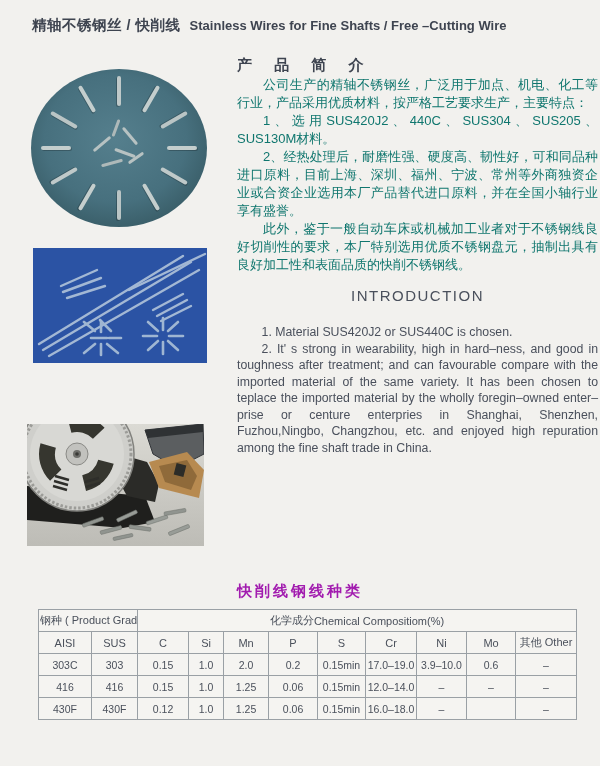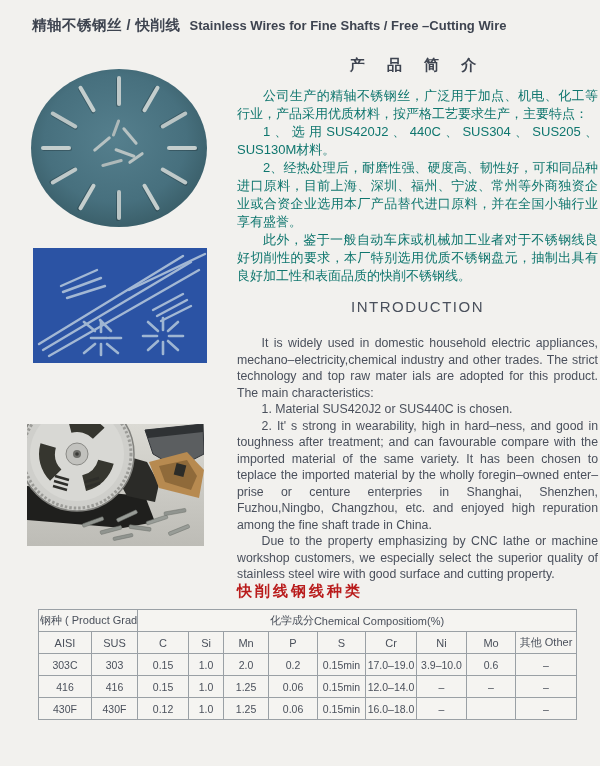--- a/index.html
+++ b/index.html
@@ -14,30 +14,30 @@
   .title-zh{font-size:14.5px;font-weight:bold;letter-spacing:.5px;color:#3e4450;}
   .title-en{font-size:13px;font-weight:600;margin-left:9px;color:#3e4450;}
   
   .photo{position:absolute;}
   .photo svg{display:block;}
   .photo-ellipse{left:30px;top:68px;width:178px;height:160px;}
   .photo-rect{left:33px;top:248px;width:174px;height:115px;}
   .photo-machine{left:27px;top:424px;width:177px;height:122px;}
   
   .text-col{position:absolute;left:237px;top:56px;width:361px;}
-  .cn-heading{margin:0 0 12px;text-align:center;font-size:15px;font-weight:600;
+  .cn-heading{margin:0 0 1px;text-align:left;font-size:15px;font-weight:600;
     letter-spacing:9px;color:#3e4450;}
   p.cn{margin:0;font-size:13px;line-height:18px;text-indent:2em;text-align:justify;color:#0f766e;}
   .en-heading{margin:13px 0 20px;text-align:center;font-size:15px;font-weight:500;
     letter-spacing:1.5px;color:#4a505c;}
   p.en{margin:0;font-size:12.3px;line-height:16.5px;text-indent:2em;text-align:justify;color:#4a505c;}
   
   .table-sec{position:absolute;left:0;top:582px;width:600px;}
   .table-heading{margin:0 0 8px;text-align:center;font-size:15px;font-weight:bold;
-    letter-spacing:3px;color:#b91c1c;}
+    letter-spacing:3px;color:#a21caf;}
   table.comp{border-collapse:collapse;table-layout:fixed;margin-left:38px;width:538px;
     background:#f5f4f1;}
   table.comp th,table.comp td{
     border:1px solid #9aa0a5;font-weight:normal;text-align:center;vertical-align:middle;
     font-size:10.5px;color:#4a505b;height:21px;padding:0 1px;overflow:hidden;white-space:nowrap;}
   table.comp thead th{font-size:11px;}
   .grp-cell{display:flex;justify-content:center;align-items:center;}
   
   .shadow-pin{fill:rgba(0,0,0,.22);}
 </style>
@@ -226,24 +226,22 @@
     </svg>
   </div>
 
   <div class="text-col">
     <h2 class="cn-heading">产 品 简 介</h2>
     <p class="cn">公司生产的精轴不锈钢丝，广泛用于加点、机电、化工等行业，产品采用优质材料，按严格工艺要求生产，主要特点：</p>
     <p class="cn">1、选用SUS420J2、440C、SUS304、SUS205、SUS130M材料。</p>
     <p class="cn">2、经热处理后，耐磨性强、硬度高、韧性好，可和同品种进口原料，目前上海、深圳、福州、宁波、常州等外商独资企业或合资企业选用本厂产品替代进口原料，并在全国小轴行业享有盛誉。</p>
     <p class="cn">此外，鉴于一般自动车床或机械加工业者对于不锈钢线良好切削性的要求，本厂特别选用优质不锈钢盘元，抽制出具有良好加工性和表面品质的快削不锈钢线。</p>
     <h2 class="en-heading">INTRODUCTION</h2>
-    <p class="en">It is widely used in domestic household electric appliances, mechano–electricity,chemical industry and other trades. The strict technology and top raw mater ials are adopted for this product. The main characteristics:</p>
     <p class="en">1. Material SUS420J2 or SUS440C is chosen.</p>
     <p class="en">2. It' s strong in wearability, high in hard–ness, and good in toughness after treatment; and can favourable compare with the imported material of the same variety. It has been chosen to teplace the imported material by the wholly foregin–owned enter–prise or centure enterpries in Shanghai, Shenzhen, Fuzhou,Ningbo, Changzhou, etc. and enjoyed high repuration among the fine shaft trade in China.</p>
-    <p class="en">Due to the property emphasizing by CNC lathe or machine workshop customers, we especially select the superior quality of stainless steel wire with good surface and cutting property.</p>
   </div>
 
   <div class="table-sec">
     <h2 class="table-heading">快削线钢线种类</h2>
     <table class="comp">
       <colgroup>
         <col style="width:53px">
           <col style="width:46px">
           <col style="width:51px">
           <col style="width:35px">

